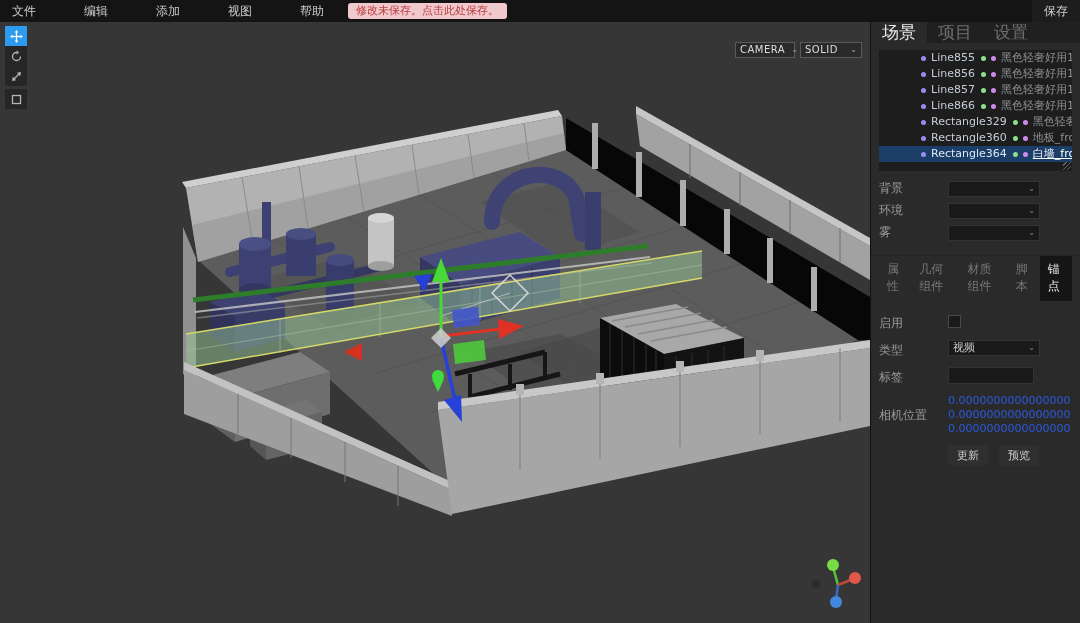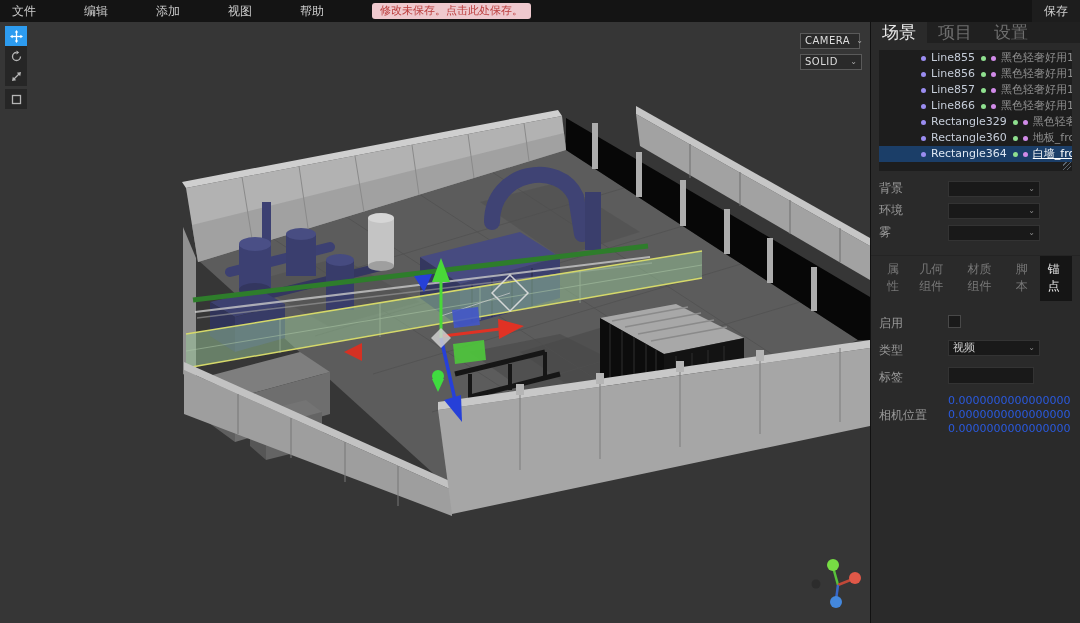--- a/index.html
+++ b/index.html
@@ -5,41 +5,41 @@
   * { margin:0; padding:0; box-sizing:border-box; }
   html,body { width:1080px; height:623px; overflow:hidden; background:#363636;
     font-family:"DejaVu Sans","Liberation Sans",sans-serif; }
   #app { position:relative; width:1080px; height:623px; }
 
   
   #topbar { position:absolute; left:0; top:0; width:1080px; height:22px; background:#141414;
     display:flex; align-items:center; font-size:12px; color:#cccccc; z-index:30; }
   .menu-item { padding:0 24px; line-height:22px; cursor:default; }
   .menu-item:first-child { padding-left:12px; }
-  #unsaved-badge { margin-left:24px; background:#efc9ce; color:#bb3b3b; font-size:11px;
+  #unsaved-badge { margin-left:0; background:#efc9ce; color:#bb3b3b; font-size:11px;
     padding:2px 8px; border-radius:3px; line-height:12px; }
   #topbar-spacer { flex:1; }
   #save-button { padding:0 12px; line-height:22px; color:#cfcfcf; background:#1d1d1d; height:22px;text-align:right; }
 
   
   #viewport { position:absolute; left:0; top:22px; width:870px; height:601px; background:#363636; overflow:hidden; }
   #scene-svg { position:absolute; left:0; top:0; }
 
   
   #toolbar { position:absolute; left:5px; top:4px; display:flex; flex-direction:column; z-index:5; }
   .tool-btn { width:22px; height:20px; background:#262626; display:flex; align-items:center; justify-content:center; border:none; }
   .tool-btn svg { stroke:#b5b5b5; fill:none; stroke-width:1.3; }
   .tool-btn .fillpart { fill:#b5b5b5; stroke:none; }
   .tool-btn.active { background:#2d9cf0; }
   .tool-btn.active svg { stroke:#ffffff; }
   .tool-btn.active .fillpart { fill:#ffffff; }
   .tool-btn.gap { margin-top:3px; }
 
   
-  #view-selects { position:absolute; top:11px; right:8px; display:flex; gap:5px; z-index:5;flex-direction:column; }
+  #view-selects { position:absolute; top:20px; right:8px; display:flex; gap:5px; z-index:5; }
   .vp-select { height:16px; background:rgba(42,42,42,.95); border:1px solid #5a5a5a; color:#dddddd;
     font-size:10px; line-height:14px; padding:0 4px; display:flex; align-items:center; }
   .vp-select .vtxt { letter-spacing:.5px; }
   .vp-select .chev { margin-left:6px; color:#aaaaaa; font-size:8px; }
   .vp-select.w1 { width:60px; } .vp-select.w2 { width:62px; }
   .vp-select .vtxt { flex:1; }
 
   
   #stats { position:absolute; left:55px; bottom:14px; font-size:11px; line-height:13px; color:#9a9a9a; z-index:5; }
   .stat-row { display:flex; }
@@ -485,15 +485,19 @@
         <input class="text-input" value="" style="">
       </div>
       <div class="form-row">
         <span class="flabel" style="padding-top:13px;">相机位置</span>
         <div id="campos">
           <span>0.0000000000000000</span>
           <span>0.0000000000000000</span>
           <span>0.0000000000000000</span>
         </div>
       </div>
+      <div class="btn-row">
+        <button class="pbtn">更新</button>
+        <button class="pbtn">预览</button>
+      </div>
     </div>
   </div>
 </div>
 
 </body></html>

